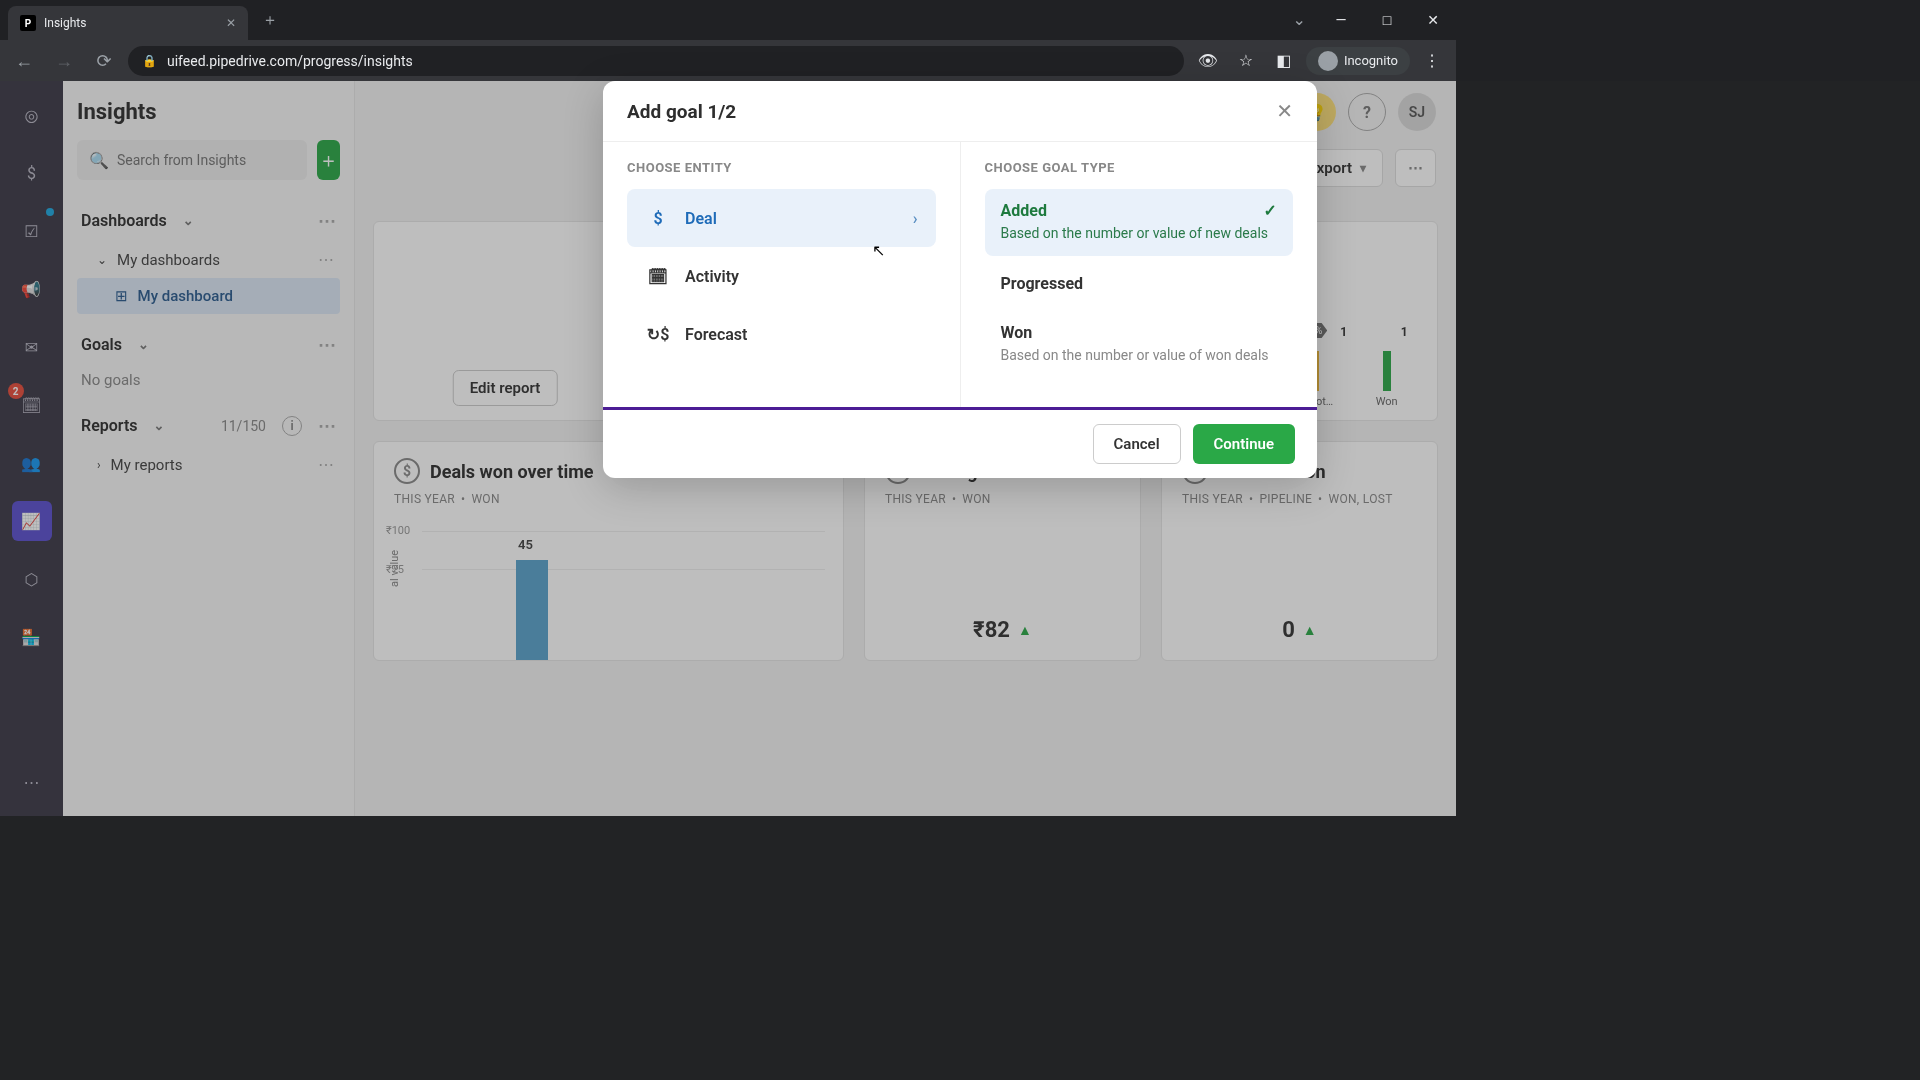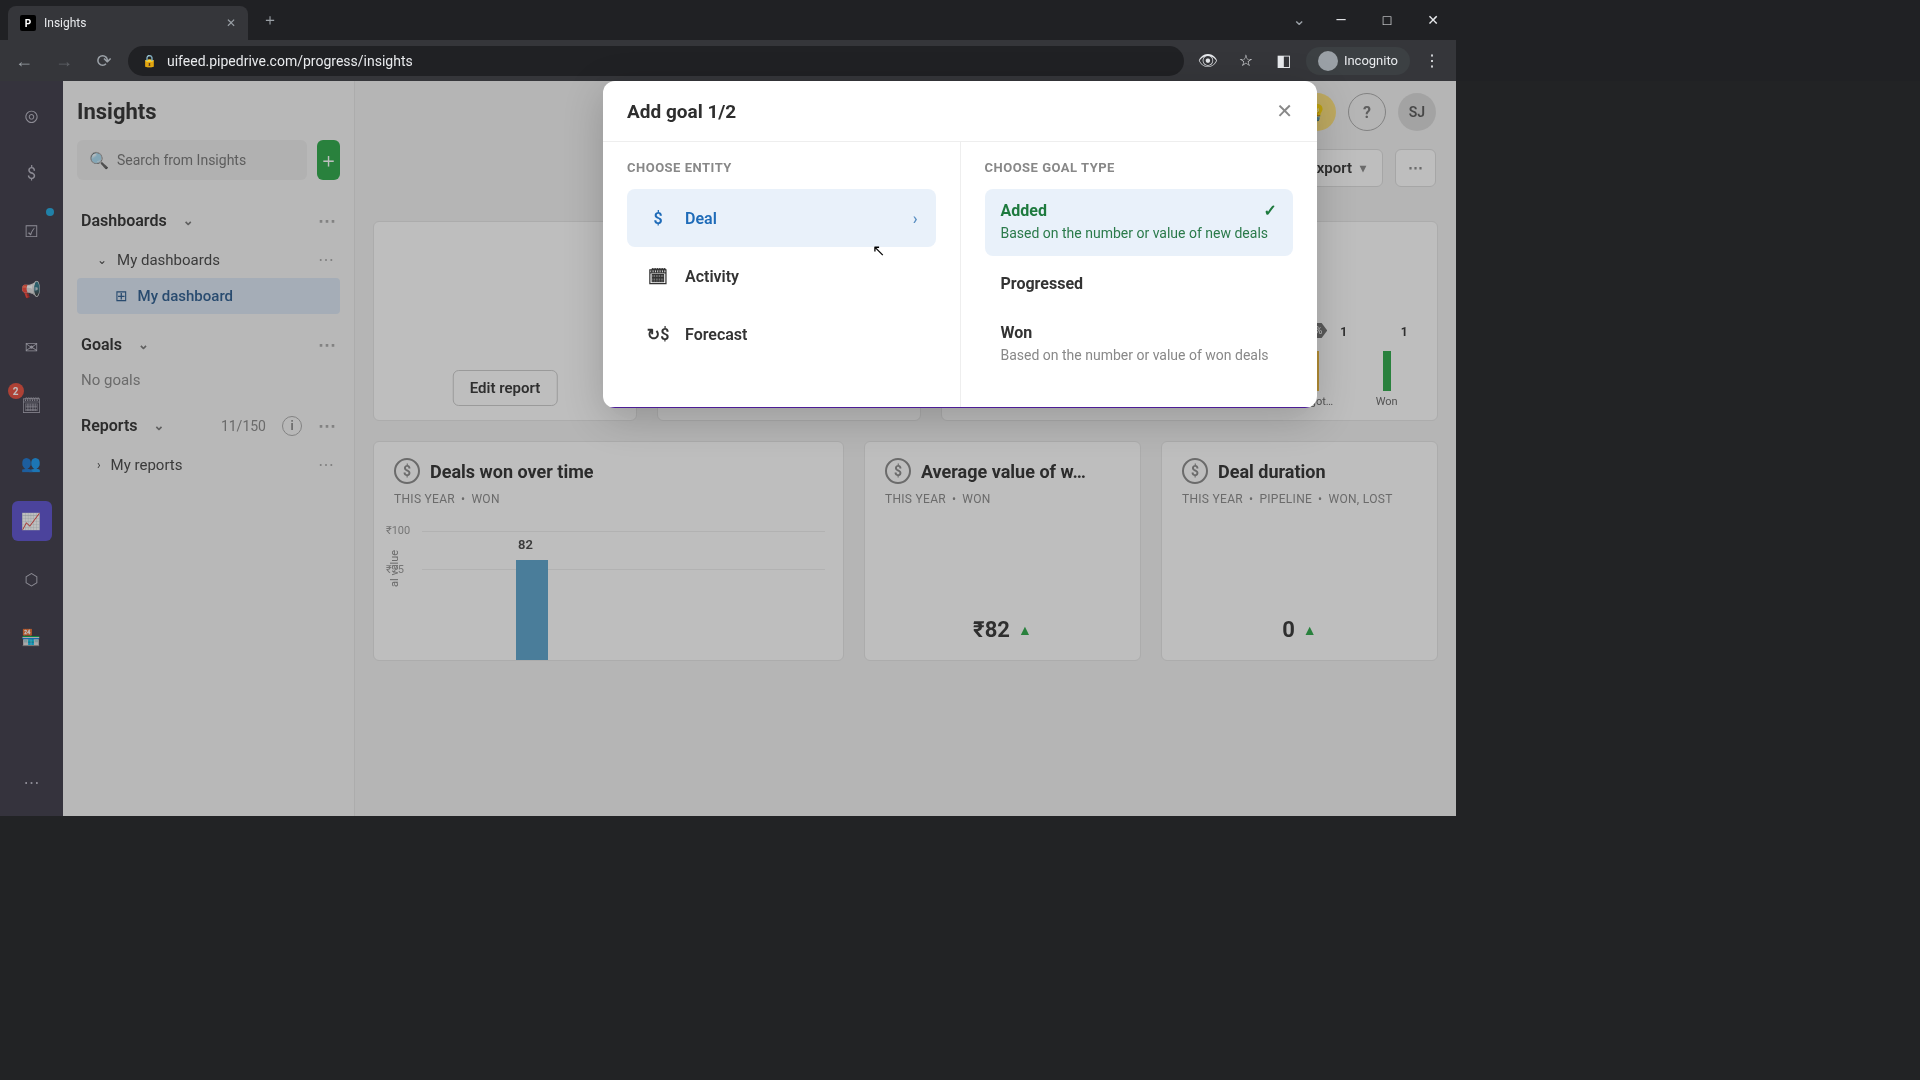--- a/index.html
+++ b/index.html
@@ -94,21 +94,21 @@
 .ylabel { position:absolute; left:14px; top:145px; transform:rotate(-90deg); transform-origin:left top; font-size:11px; color:#888;}
 .big-metric { position:absolute; bottom:18px; left:0; right:0; font-size:22px; font-weight:700; color:#333; display:flex; justify-content:center; align-items:center; gap:8px;}
 .up-arrow { color:#2aa847; font-size:14px;}
 
 
 .overlay { position:absolute; inset:0; background:rgba(40,40,40,.3); display:flex; align-items:flex-start; justify-content:center; padding-top:0;}
 .modal { background:#fff; border-radius:12px; width:714px; margin-top:0; box-shadow:0 10px 40px rgba(0,0,0,.2); overflow:hidden;}
 .modal-head { padding:18px 24px; display:flex; align-items:center;}
 .modal-head h2 { font-size:19px; font-weight:700; color:#2e2e2e;}
 .modal-close { margin-left:auto; color:#888; cursor:pointer; font-size:20px;}
-.modal-body { display:flex; border-top:1px solid #eee; border-bottom:1px solid #4c1d95;}
+.modal-body { display:flex; border-top:1px solid #eee; border-bottom:3px solid #4c1d95;}
 .modal-col { flex:1; padding:18px 24px 24px;}
 .modal-col:first-child { border-right:1px solid #eee;}
 .col-label { font-size:13px; font-weight:700; color:#888; letter-spacing:.5px; margin-bottom:14px;}
 .entity { display:flex; align-items:center; gap:14px; padding:16px 18px; border-radius:8px; font-size:16px; font-weight:600; color:#333; cursor:pointer;}
 .entity.selected { background:#e9f1fa; color:#1e6bb8;}
 .entity .chev-r { margin-left:auto; color:#5a8fc2;}
 .ent-icon { width:26px; height:26px; display:flex; align-items:center; justify-content:center; color:inherit;}
 .goal-type { padding:12px 16px; border-radius:8px; cursor:pointer; margin-bottom:6px;}
 .goal-type.selected { background:#e9f1fa;}
 .gt-title { font-size:16px; font-weight:700; color:#333; display:flex; align-items:center;}
@@ -302,21 +302,21 @@
             <span class="circ-icon">$</span>
             <span>Deals won over time</span>
           </h3>
         <div class="sub"><span>THIS YEAR</span><span class="dot">•</span><span>WON</span></div>
         <span class="ylabel">al value</span>
         <div class="bar-chart">
           <div class="grid-line" style="bottom:100%;"></div>
             <span class="ytick" style="bottom:96%;">₹100</span>
           <div class="grid-line" style="bottom:70%;"></div>
             <span class="ytick" style="bottom:66%;">₹75</span>
-          <span class="bar82-label" style="bottom:84%;">82</span>
+          <span class="bar82-label" style="bottom:84%;">45</span>
           <div class="bar82" style="height:78%;"></div>
         </div>
       </div>
       <div class="card">
         <h3>
             <span class="circ-icon">$</span>
             <span>Average value of w…</span>
           </h3>
         <div class="sub"><span>THIS YEAR</span><span class="dot">•</span><span>WON</span></div>
         <div class="big-metric">
@@ -375,18 +375,22 @@
                 </div>
             </div>
             <div class="goal-type">
               <div class="gt-title">
                   <span>Won</span>
                 </div>
               <div class="gt-desc">Based on the number or value of won deals</div>
             </div>
           </div>
         </div>
+        <div class="modal-foot">
+          <button class="btn btn-cancel">Cancel</button>
+          <button class="btn btn-continue">Continue</button>
+        </div>
       </div>
       <span class="cursor" style="top:160px; left:872px;">↖</span>
     </div>
 
   </div>
 </div>
 
 </body></html>

